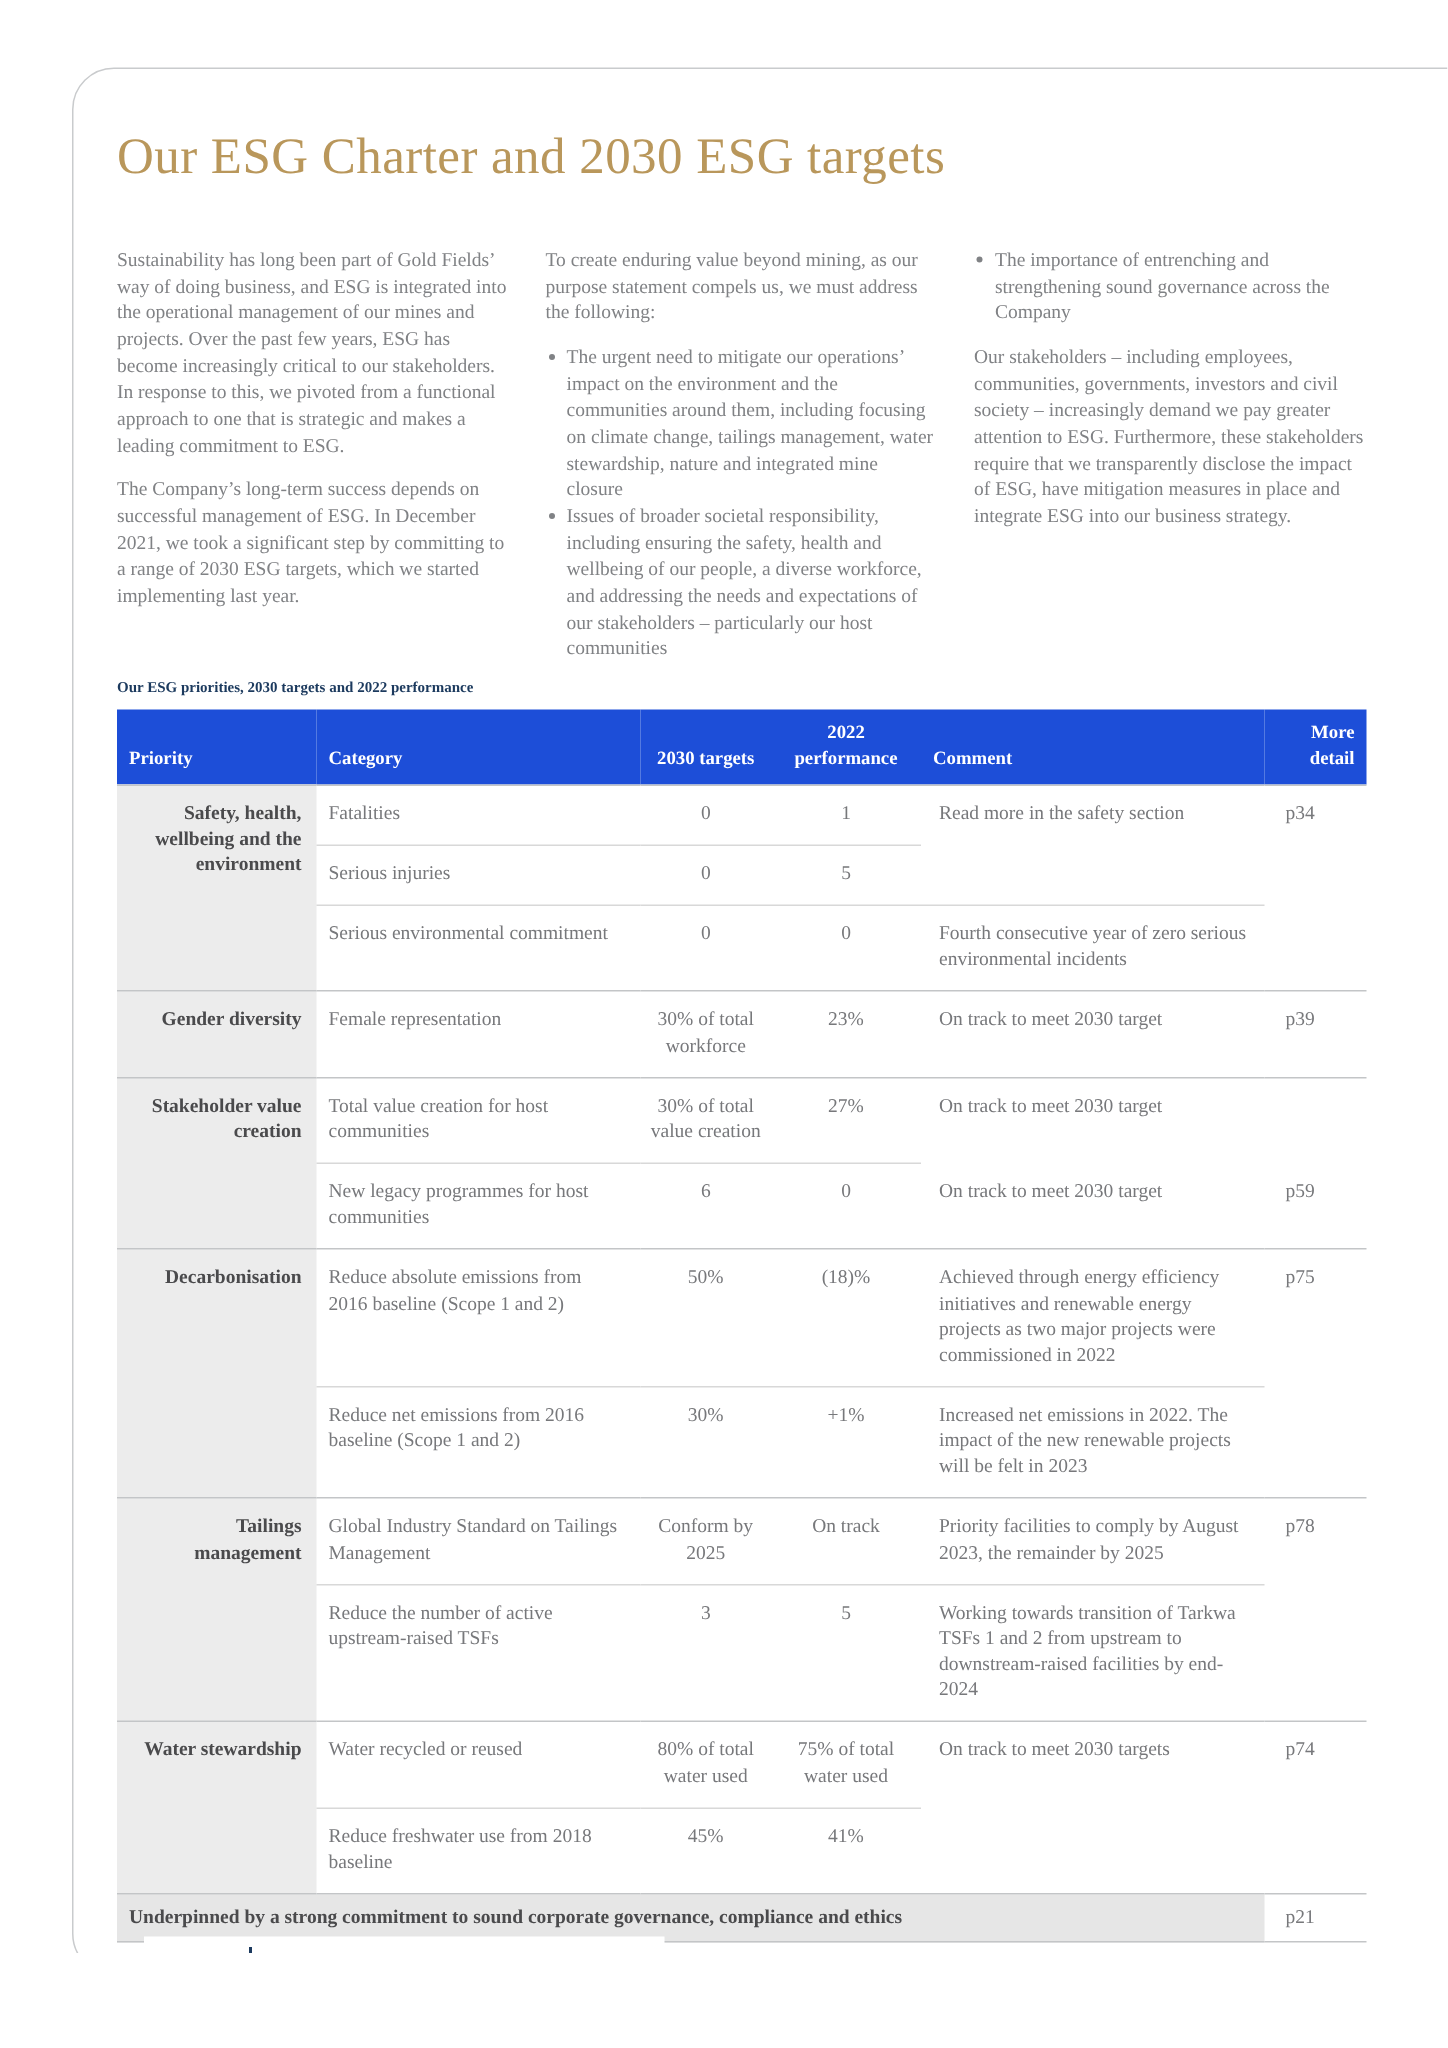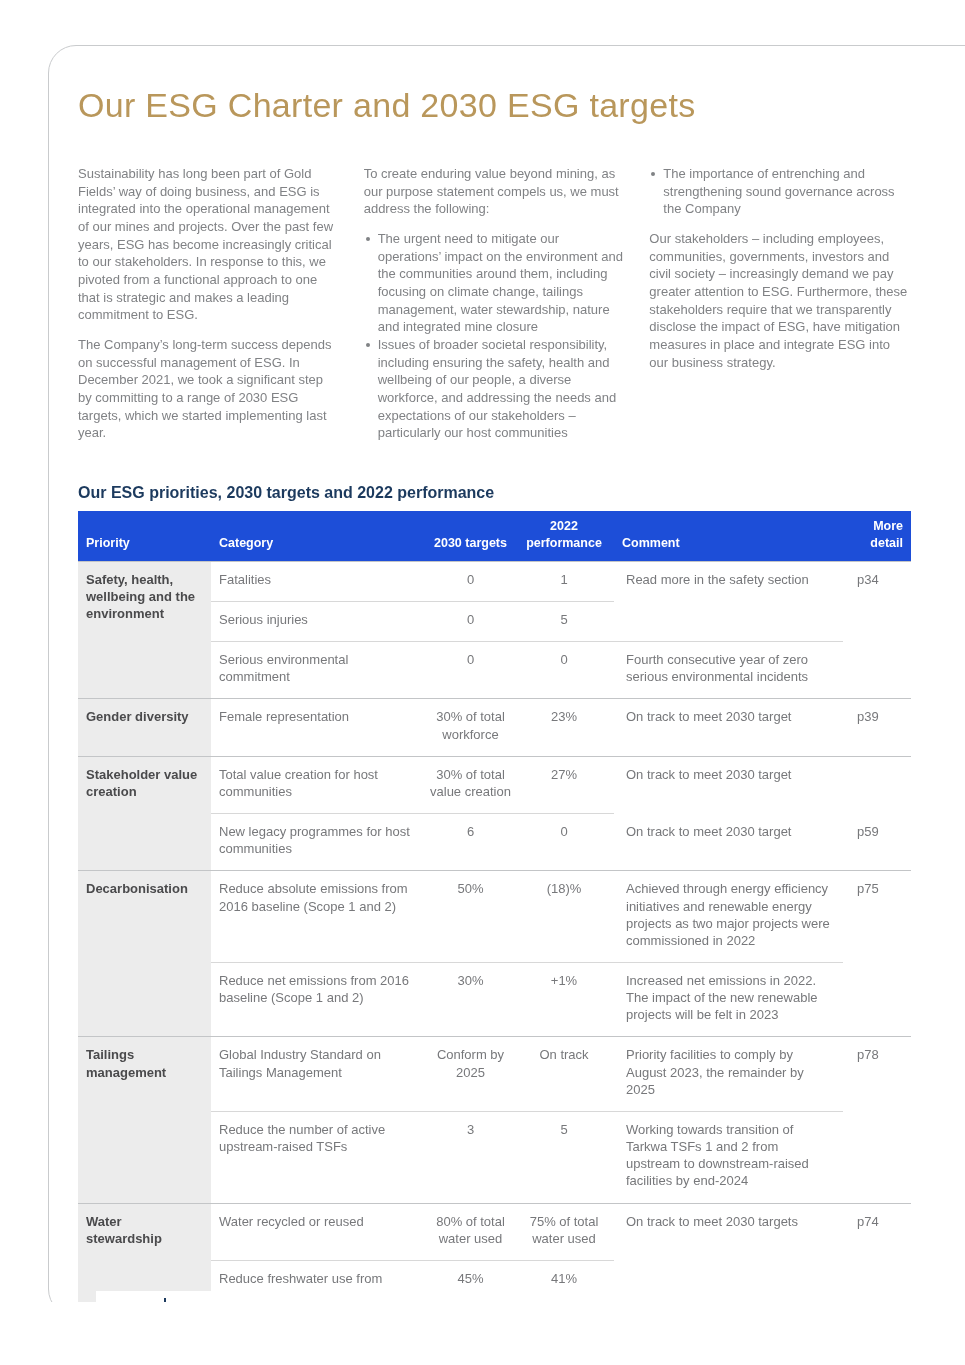--- a/index.html
+++ b/index.html
@@ -1,19 +1,19 @@
 <!DOCTYPE html>
 <html><head>
 <meta charset="utf-8">
 <style>
   * { margin:0; padding:0; box-sizing:border-box; }
   html,body { background:#ffffff; }
   .page {
     position:relative; width:965px; height:1302px; overflow:hidden;
-    background:#ffffff; font-family:Liberation Sans, sans-serif;
+    background:#ffffff; font-family:Liberation Serif, serif;
   }
   
   .frame {
     position:absolute; left:48px; top:45px; width:950px; height:1272px;
     border:1px solid #c9cbcd; border-radius:28px 0 0 28px; z-index:0;
   }
   .content { position:absolute; left:78px; top:86px; width:833px; z-index:1; }
 
   h1.title {
     font-size:34px; font-weight:400; color:#b9975b; letter-spacing:0.3px;
@@ -24,22 +24,22 @@
   .intro .col { flex:1 1 0; }
   .intro p { margin-bottom:12px; }
   .intro ul { list-style:none; }
   .intro li { position:relative; padding-left:14px; }
   .intro .dot {
     position:absolute; left:2px; top:7px; width:4px; height:4px;
     border-radius:50%; background:#808285;
   }
 
   .tbl-title {
-    margin-top:30px; margin-bottom:9px;
-    font-size:16px; font-weight:bold; color:#1c3a5e;
+    margin-top:12px; margin-bottom:9px;
+    font-size:10px; font-weight:bold; color:#1c3a5e;
   }
 
   table.esg { width:833px; border-collapse:collapse; table-layout:fixed; font-size:13px; }
   col.c-priority { width:133px; }
   col.c-category { width:216px; }
   col.c-target   { width:87px;  }
   col.c-perf     { width:100px; }
   col.c-comment  { width:229px; }
   col.c-detail   { width:68px;  }
 
@@ -49,21 +49,21 @@
     padding:7px 6px 9px 8px;
   }
   thead th.center { text-align:center; padding-left:2px; padding-right:2px; }
   thead th.nowrap { white-space:nowrap; }
   thead th.right  { text-align:right; padding-right:8px; }
 
   tbody.group { border-top:1px solid #c3c5c7; }
   tbody td { vertical-align:top; color:#77787b; line-height:1.32; padding:9px 8px 13px 0; }
   td.priority {
     background:#ececec; color:#4a4a4c; font-weight:bold;
-    padding-left:8px; padding-right:10px;
+    padding-left:8px; padding-right:10px;text-align:right;
   }
   td.category { padding-left:8px; padding-right:14px; }
   td.num { text-align:center; padding-left:3px; padding-right:3px; }
   td.comment { padding-left:12px; padding-right:10px; }
   td.detail { padding-left:14px; }
   td.bb { border-bottom:1px solid #d8d8d8; }
 
   tbody.underpinned { border-top:1px solid #c3c5c7; border-bottom:1px solid #c3c5c7; }
   tbody.underpinned td.bar {
     background:#e6e6e6; color:#4a4a4c; font-weight:bold;

